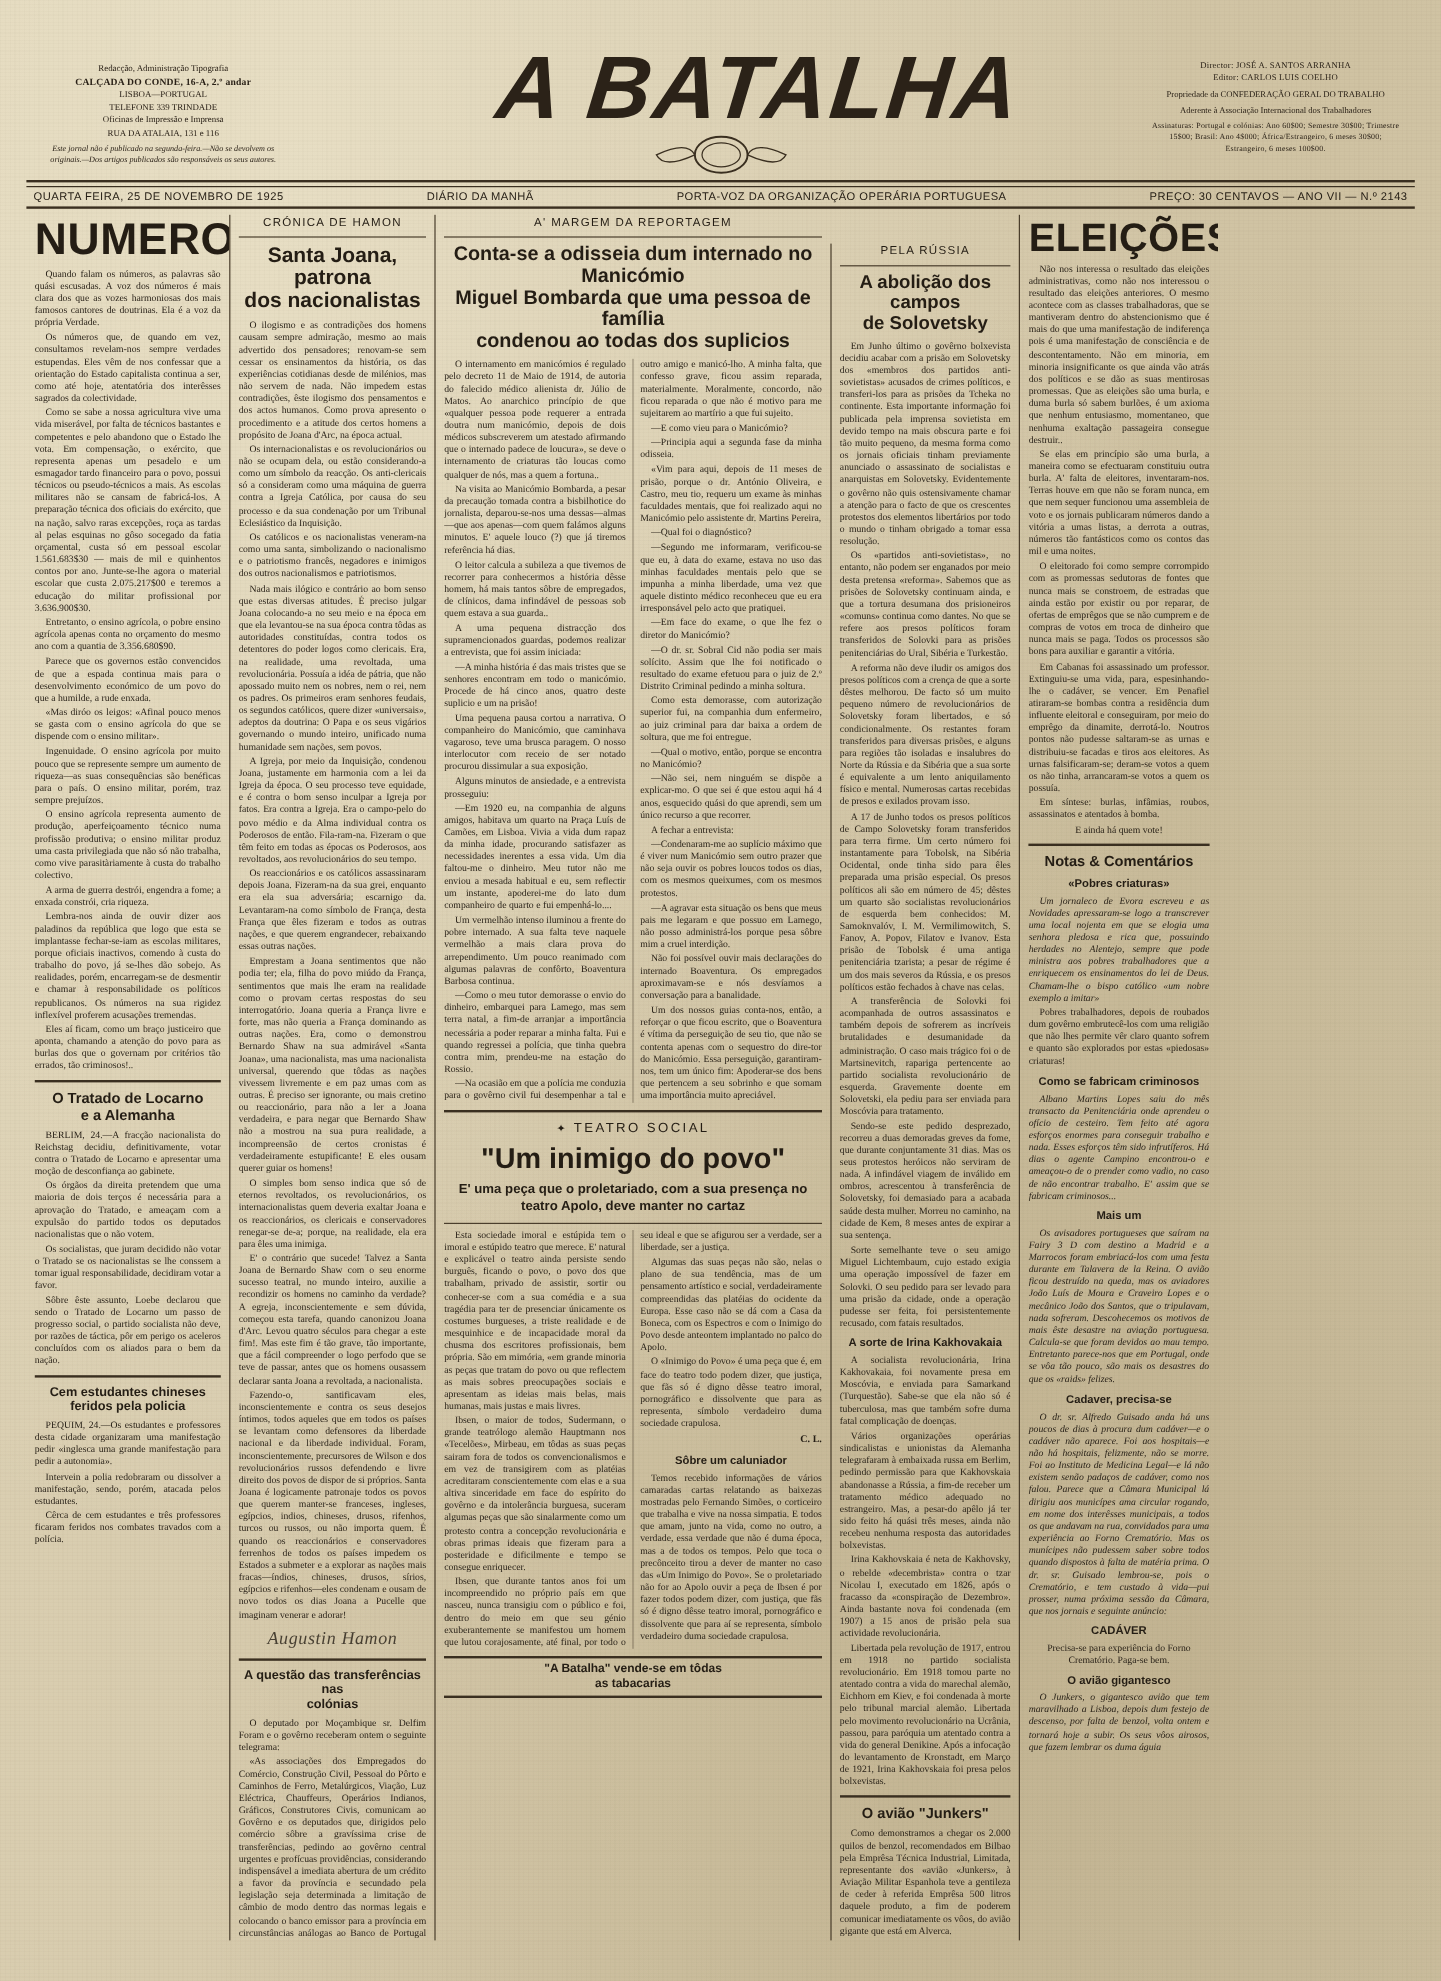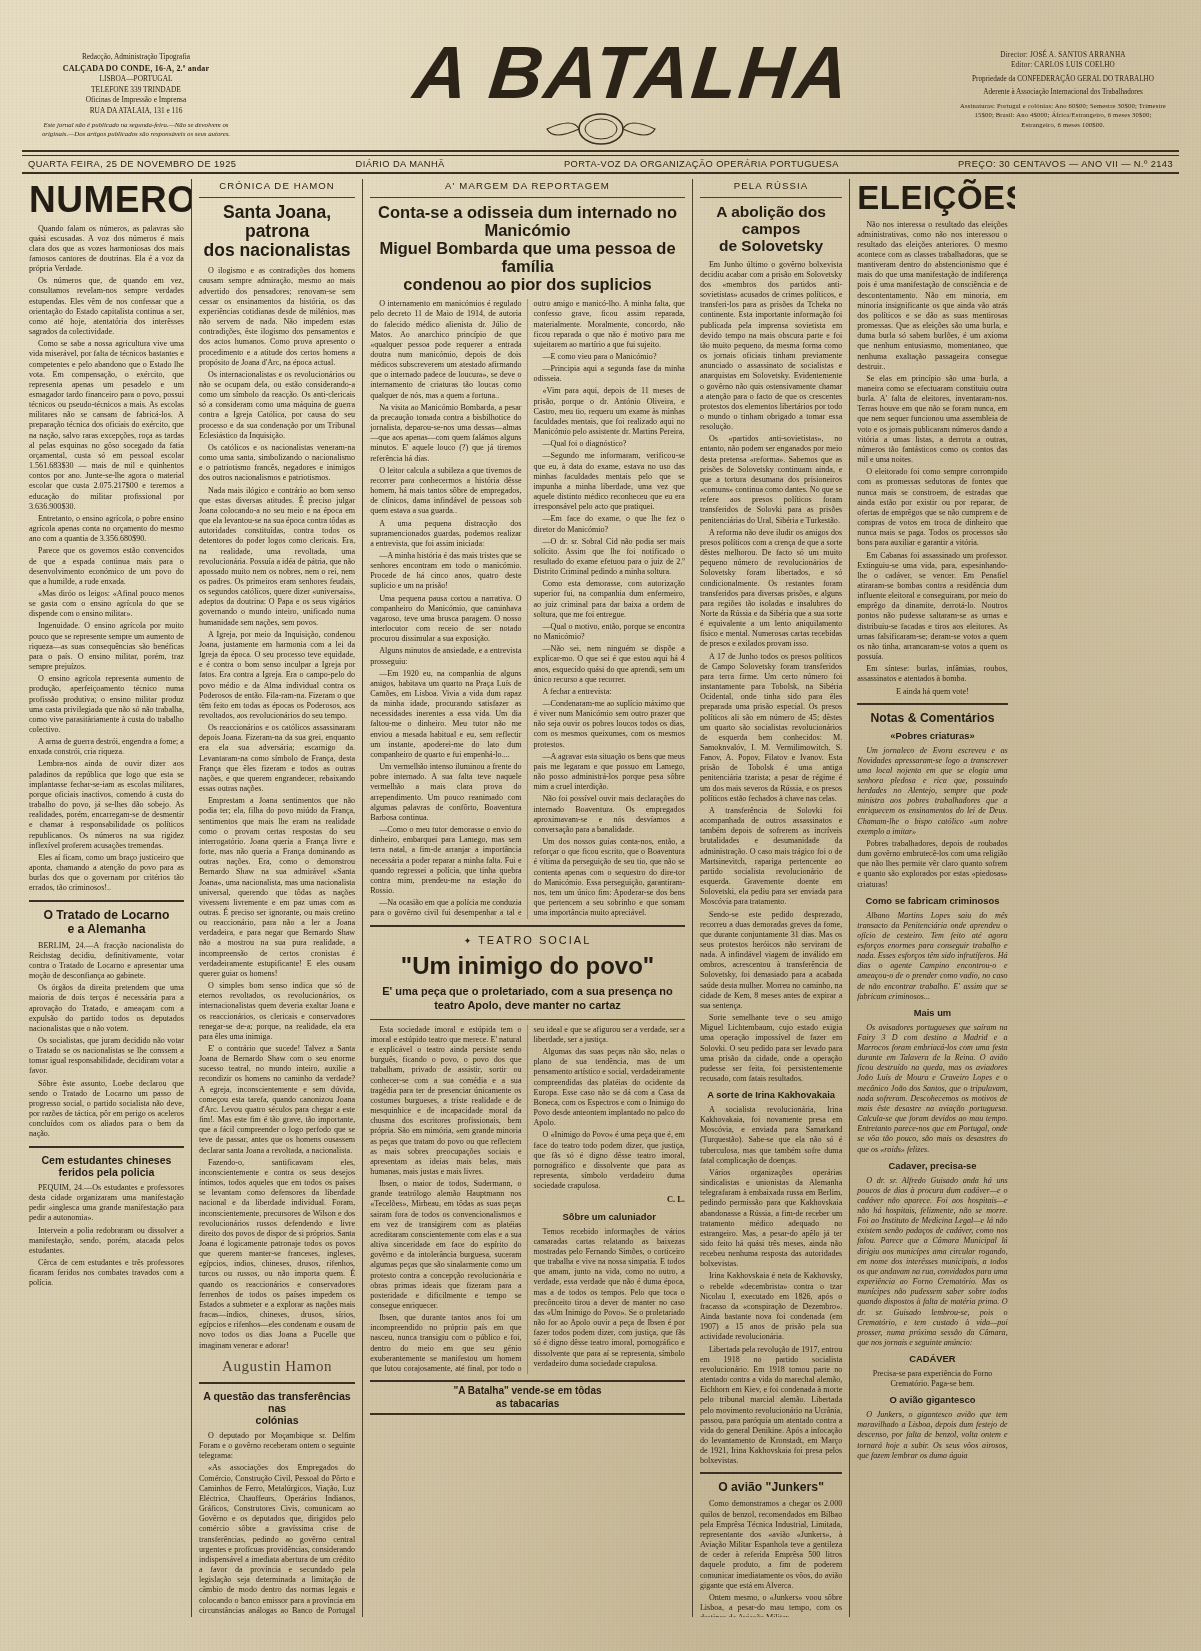--- a/index.html
+++ b/index.html
@@ -71,21 +71,21 @@
     font-size:8.1px;
     line-height:1.255;
     text-align:justify;
     overflow:hidden;
     position:relative;
   }
   .col:first-child{border-left:none;}
   .c1{width:14.6%;}
   .c2{width:14.8%;}
   .c3{width:28.5%;}
-  .c4{width:13.6%;}
+  .c4{width:13.6%;margin-top:24px;}
   .c5{width:14.3%;}
 
   .kicker{
     text-align:center;font-family:"Liberation Sans", sans-serif;
     font-size:9.6px;letter-spacing:1.1px;margin:1px 0 3px;color:#241d14;
   }
   h1.big{
     font-family:"Liberation Sans", sans-serif;
     font-weight:700;text-align:center;margin:2px 0 6px;
     letter-spacing:.5px;line-height:1;
@@ -99,21 +99,21 @@
   }
   .t-santa{font-size:17.5px;}
   .t-conta{font-size:16.5px;line-height:1.16;}
   .t-solo{font-size:15.5px;line-height:1.12;}
   .hr-thin{border-top:1px solid #4a3e2c;margin:5px 0 5px;}
   .hr-thick{border-top:2px solid #3a2f20;margin:6px 0 6px;}
   p{margin:0 0 2px;text-indent:9px;}
   .center{text-align:center;text-indent:0;}
   .it{font-style:italic;}
   .sig{
-    text-align:center;font-size:15px;
+    text-align:center;font-style:italic;font-size:15px;
     letter-spacing:.5px;margin:6px 0 4px;opacity:.8;
     font-family:"Liberation Serif", serif;
   }
   h3.sub{
     font-family:Liberation Sans, sans-serif;
     font-size:12.2px;font-weight:700;text-align:center;
     margin:6px 0 5px;line-height:1.15;
   }
   h3.sub.small{font-size:10.6px;}
   h4.minor{
@@ -253,21 +253,21 @@
       <p>O deputado por Moçambique sr. Delfim Foram e o govêrno receberam ontem o seguinte telegrama:</p>
       <p>«As associações dos Empregados do Comércio, Construção Civil, Pessoal do Pôrto e Caminhos de Ferro, Metalúrgicos, Viação, Luz Eléctrica, Chauffeurs, Operários Indianos, Gráficos, Construtores Civis, comunicam ao Govêrno e os deputados que, dirigidos pelo comércio sôbre a gravíssima crise de transferências, pedindo ao govêrno central urgentes e profícuas providências, considerando indispensável a imediata abertura de um crédito a favor da província e secundado pela legislação seja determinada a limitação de câmbio de modo dentro das normas legais e colocando o banco emissor para a província em circunstâncias análogas ao Banco de Portugal para a metrópole exercendo o govêrno fiscal uma rigorosa fiscalização junto do banco.</p>
     </div>
 
     <div class="col c3">
       <div class="kicker">A' MARGEM DA REPORTAGEM</div>
       <div class="hr-thin"></div>
       <h2 class="head t-conta">
         <span>Conta-se a odisseia dum internado no Manicómio</span><br>
         <span>Miguel Bombarda que uma pessoa de família</span><br>
-        <span>condenou ao pior dos suplicios</span>
+        <span>condenou ao todas dos suplicios</span>
       </h2>
 
       <div style="column-count:2;column-gap:12px;column-rule:1px solid rgba(74,62,44,.45);">
         <p>O internamento em manicómios é regulado pelo decreto 11 de Maio de 1914, de autoria do falecido médico alienista dr. Júlio de Matos. Ao anarchico princípio de que «qualquer pessoa pode requerer a entrada doutra num manicómio, depois de dois médicos subscreverem um atestado afirmando que o internado padece de loucura», se deve o internamento de criaturas tão loucas como qualquer de nós, mas a quem a fortuna..</p>
         <p>Na visita ao Manicómio Bombarda, a pesar da precaução tomada contra a bisbilhotice do jornalista, deparou-se-nos uma dessas—almas—que aos apenas—com quem falámos alguns minutos. E' aquele louco (?) que já tiremos referência há dias.</p>
         <p>O leitor calcula a subileza a que tivemos de recorrer para conhecermos a história dêsse homem, há mais tantos sôbre de empregados, de clínicos, dama infindável de pessoas sob quem estava a sua guarda..</p>
         <p>A uma pequena distracção dos supramencionados guardas, podemos realizar a entrevista, que foi assim iniciada:</p>
         <p>—A minha história é das mais tristes que se senhores encontram em todo o manicómio. Procede de há cinco anos, quatro deste suplicio e um na prisão!</p>
         <p>Uma pequena pausa cortou a narrativa. O companheiro do Manicómio, que caminhava vagaroso, teve uma brusca paragem. O nosso interlocutor com receio de ser notado procurou dissimular a sua exposição.</p>
         <p>Alguns minutos de ansiedade, e a entrevista prosseguiu:</p>

